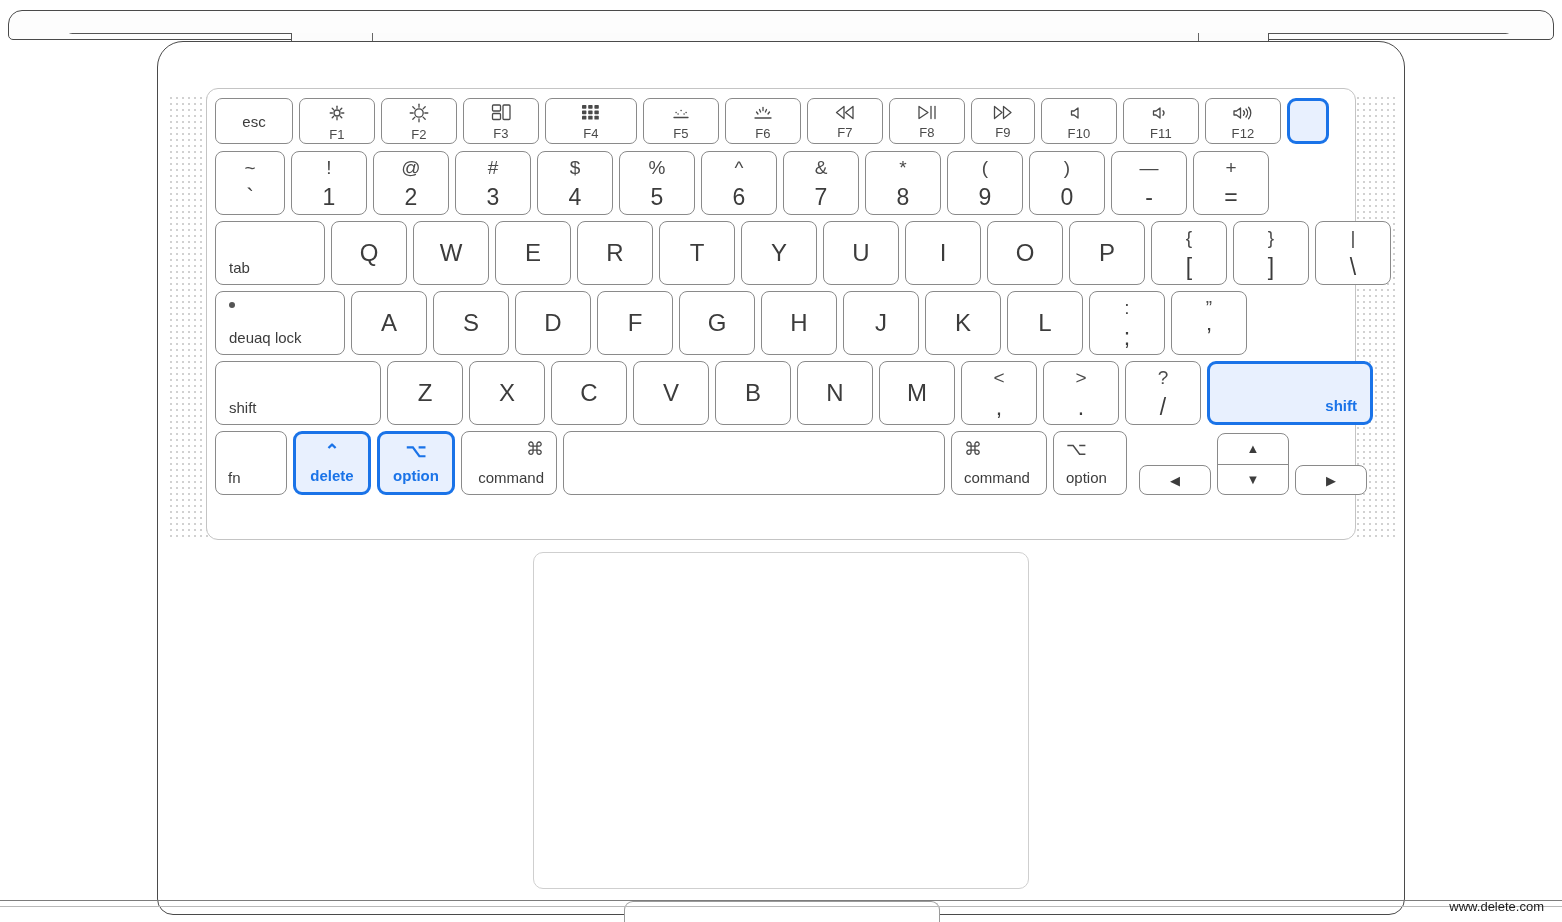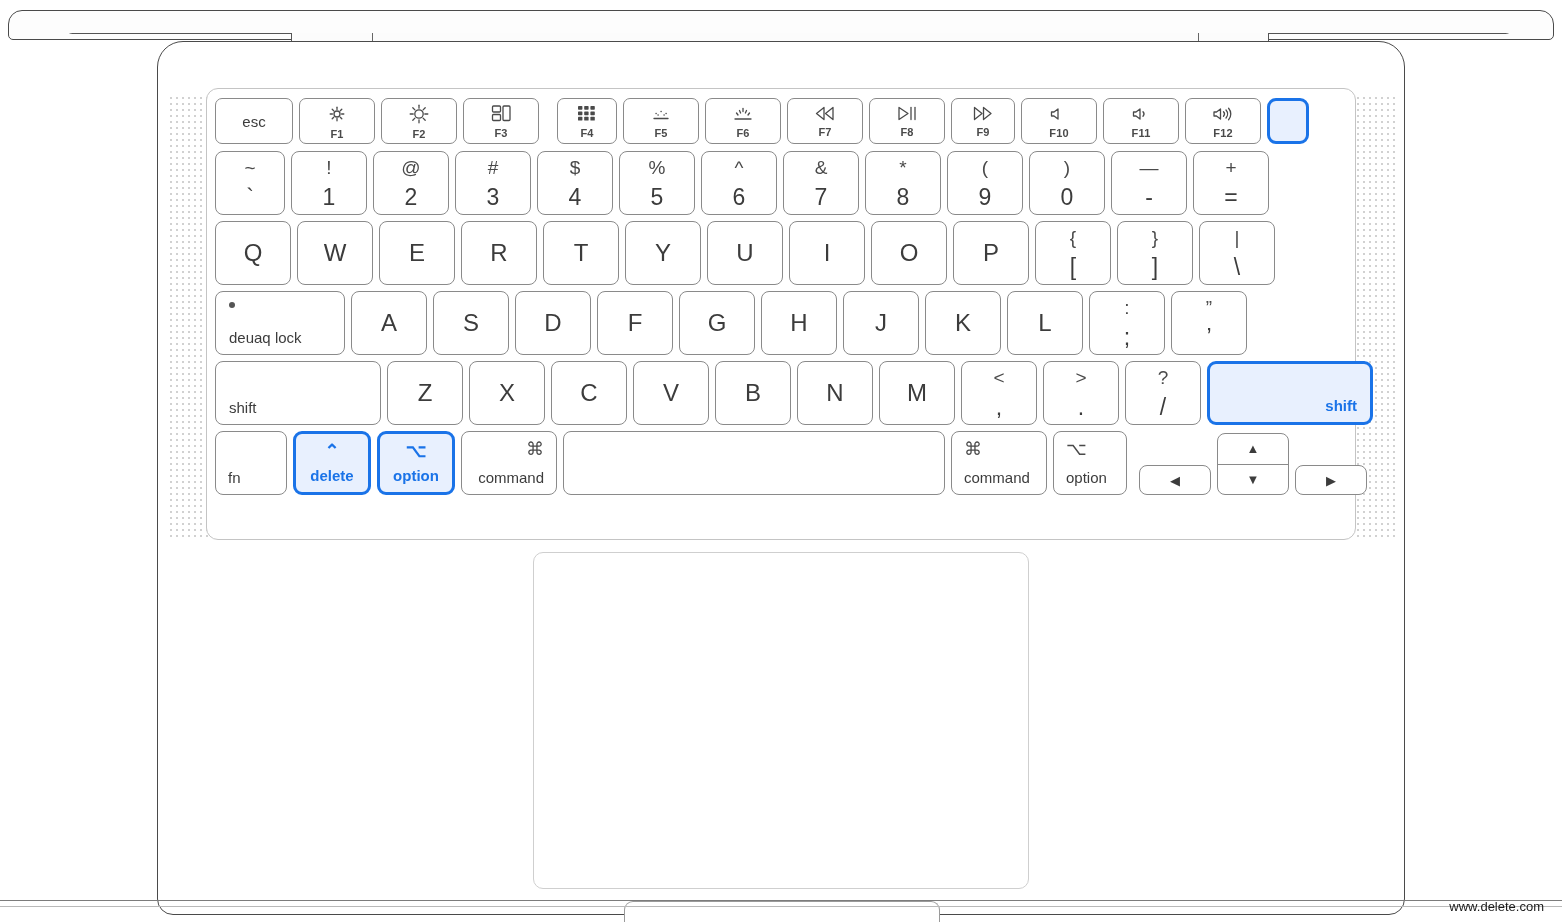--- a/index.html
+++ b/index.html
@@ -154,21 +154,21 @@
   }
   .key.fnkey {
     height: 46px;
     border-radius: 7px;
     justify-content: center;
     gap: 4px;
   }
   .key.std { height: 64px; }
 
   .glyph  { font-size: 17px; color: #4a4a4a; line-height: 1; }
-  .fnlabel{ font-size: 11px; color: #4a4a4a; letter-spacing: .2px; font-weight: 700; }
+  .fnlabel{ font-size: 13px; color: #4a4a4a; letter-spacing: .2px; font-weight: 400; }
 
   
   .key.dual { justify-content: center; gap: 9px; }
   .key.dual .top { font-size: 19px; color: #4a4a4a; }
   .key.dual .bot { font-size: 23px; color: #3c3c3c; }
 
   
   .key.corner { justify-content: flex-end; align-items: flex-start; padding: 0 13px 9px 13px; }
   .key.corner.right-al { align-items: flex-end; }
   .key.corner .clabel { font-size: 15px; color: #3c3c3c; }
@@ -310,21 +310,21 @@
           <div class="key fnkey" style="width: 76px;">
             <span class="glyph">
               <svg class="ic" width="22" height="21" viewBox="0 0 22 21" fill="none" stroke="#4a4a4a" stroke-width="1.3" stroke-linecap="round" stroke-linejoin="round">
                 <rect x="2.5" y="3" width="8" height="6" rx="1"></rect>
                 <rect x="2.5" y="11.5" width="8" height="6" rx="1"></rect>
                 <rect x="13" y="3" width="7" height="14.5" rx="1"></rect>
               </svg>
             </span>
             <span class="fnlabel">F3</span>
           </div>
-          <div class="key fnkey" style="width: 60px; margin-left: 12px;">
+          <div class="key fnkey" style="width: 92px;">
             <span class="glyph">
               <svg class="ic" width="22" height="21" viewBox="0 0 22 21" fill="none" stroke="#4a4a4a" stroke-width="1.3" stroke-linecap="round" stroke-linejoin="round">
                 <rect x="2" y="3" width="4.4" height="3.8" rx="0.7" fill="#4a4a4a" stroke="none"></rect>
                 <rect x="8.2" y="3" width="4.4" height="3.8" rx="0.7" fill="#4a4a4a" stroke="none"></rect>
                 <rect x="14.4" y="3" width="4.4" height="3.8" rx="0.7" fill="#4a4a4a" stroke="none"></rect>
                 <rect x="2" y="8.4" width="4.4" height="3.8" rx="0.7" fill="#4a4a4a" stroke="none"></rect>
                 <rect x="8.2" y="8.4" width="4.4" height="3.8" rx="0.7" fill="#4a4a4a" stroke="none"></rect>
                 <rect x="14.4" y="8.4" width="4.4" height="3.8" rx="0.7" fill="#4a4a4a" stroke="none"></rect>
                 <rect x="2" y="13.8" width="4.4" height="3.8" rx="0.7" fill="#4a4a4a" stroke="none"></rect>
                 <rect x="8.2" y="13.8" width="4.4" height="3.8" rx="0.7" fill="#4a4a4a" stroke="none"></rect>
@@ -469,20 +469,23 @@
             <span class="top">—</span>
             <span class="bot">-</span>
           </div>
           <div class="key std dual" style="width: 76px;">
             <span class="top">+</span>
             <span class="bot">=</span>
           </div>
         </div>
 
       <div class="krow" id="row-qwerty">
+          <div class="key std corner" style="width: 110px;">
+            <span class="clabel">tab</span>
+          </div>
           <div class="key std letter" style="width: 76px;">
             <span>Q</span>
           </div>
           <div class="key std letter" style="width: 76px;">
             <span>W</span>
           </div>
           <div class="key std letter" style="width: 76px;">
             <span>E</span>
           </div>
           <div class="key std letter" style="width: 76px;">

